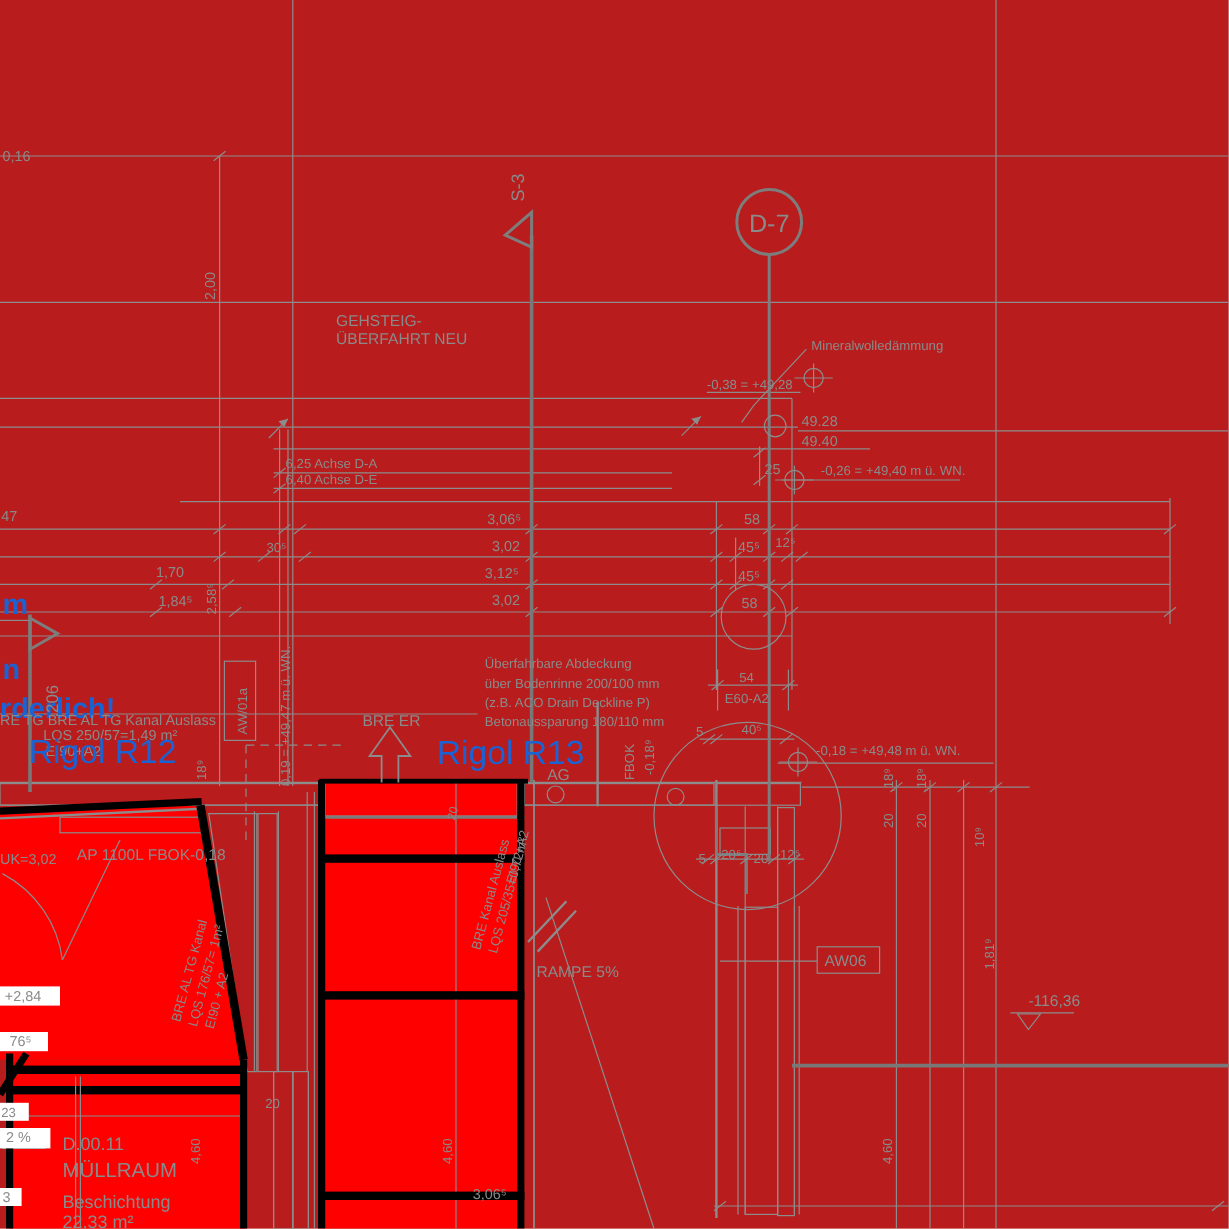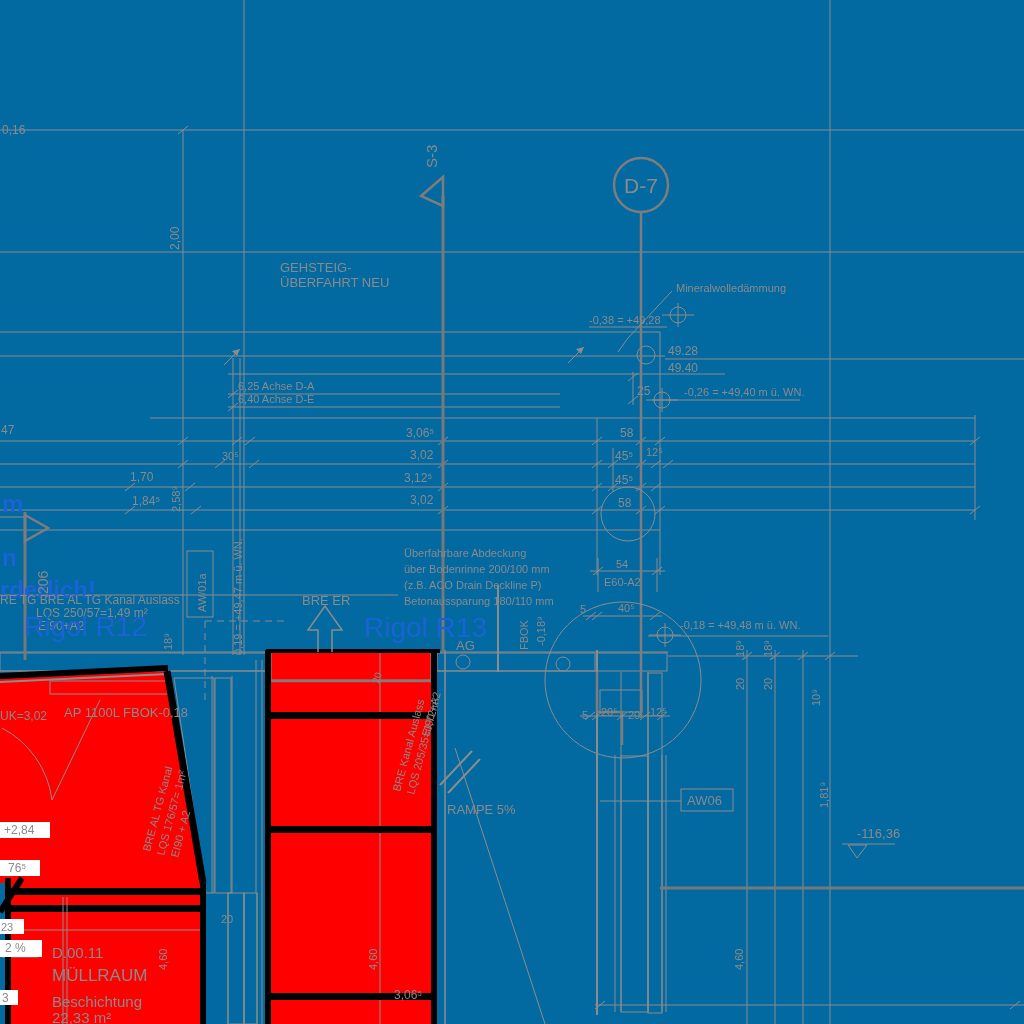--- a/index.html
+++ b/index.html
@@ -1,16 +1,16 @@
 <!DOCTYPE html>
 <html><head>
 <meta charset="utf-8">
 <style>
   html,body{margin:0;padding:0;background:#fff;}
-  .stage{width:1024px;height:1024px;position:relative;background:#0369a1;overflow:hidden;}
+  .stage{width:1024px;height:1024px;position:relative;background:#b91c1c;overflow:hidden;}
   svg text{font-family:"Liberation Sans",sans-serif;fill:#8a8a8a;font-size:12px;}
   svg .t10{font-size:10px}.t11{font-size:11px}.t13{font-size:13px}.t14{font-size:14px}
   .t15{font-size:15px}.t17{font-size:17px}.t21{font-size:21px}
   .blue{fill:#1a63d4;font-size:28px}
   .bluesm{fill:#1a63d4;font-size:24px;font-weight:bold}
   svg line,svg path,svg polyline,svg polygon,svg circle,svg rect{stroke:#8c8c8c;fill:none;stroke-width:1}
   .th15{stroke-width:1.5}.th2{stroke-width:2}.th25{stroke-width:2.5;stroke:#7d7d7d}.th3{stroke-width:3;stroke:#787878}
   .blk6{stroke:#000;stroke-width:6}.blk7{stroke:#000;stroke-width:7}
   .fillred{fill:#fe0000;stroke:none}
   .fillblk{fill:#000;stroke:none}

